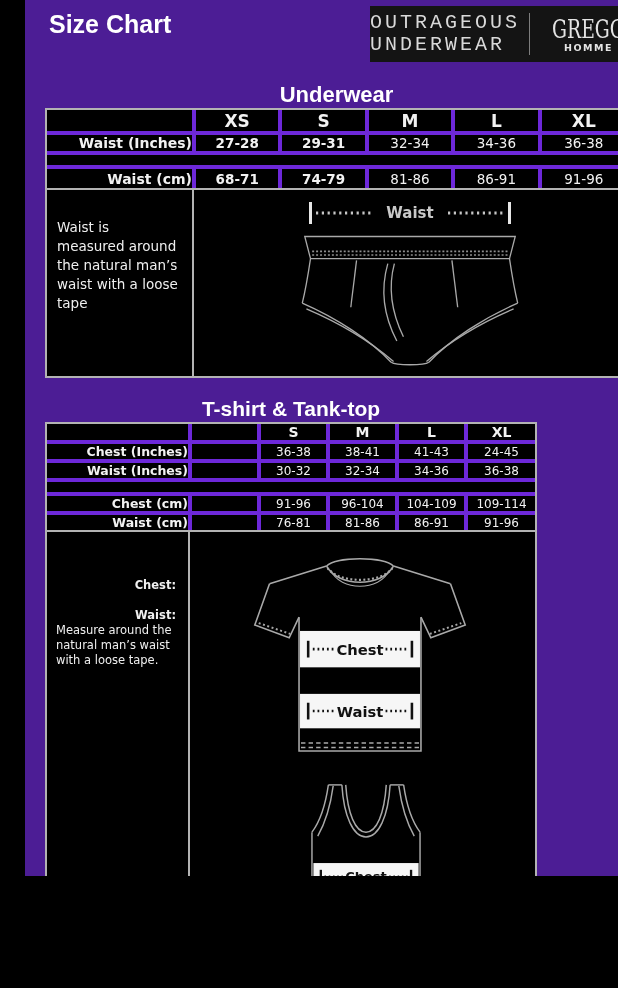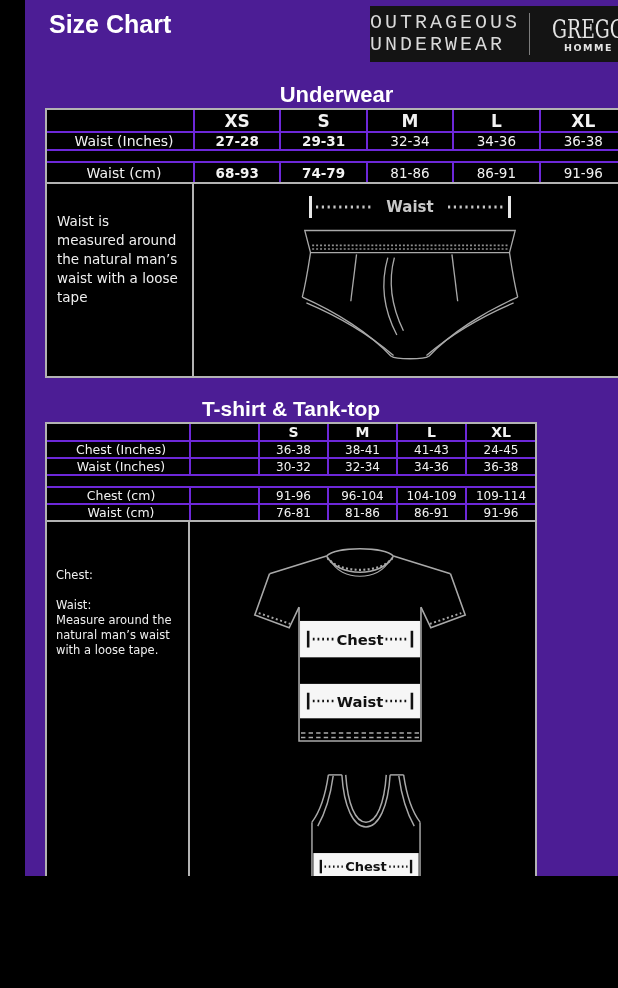--- a/index.html
+++ b/index.html
@@ -25,39 +25,39 @@
   .u-title{left:20px;width:583px;top:82px;font-size:22px;}
   .t-title{left:20px;width:492px;top:397px;font-size:21px;}
 
   
   .box{position:absolute;border:2px solid #b3b3b3;background:#000;
       display:flex;flex-direction:column;box-sizing:border-box;}
   .u-box{left:20px;top:108px;width:583px;height:270px;}
   .t-box{left:20px;top:422px;width:492px;height:543px;}
 
   table{width:100%;border-collapse:collapse;table-layout:fixed;border:hidden;}
-  th,td{border:2px solid #6d28d9;padding:0;text-align:center;white-space:nowrap;overflow:hidden;}
-  .row-label{text-align:center;font-weight:normal;}
+  th,td{border:4px solid #6d28d9;padding:0;text-align:center;white-space:nowrap;overflow:hidden;}
+  .row-label{text-align:right;font-weight:bold;}
   .u-box th{height:21px;font-size:17px;}
   .u-box td{height:15px;font-size:13.5px;}
   .u-box .row-label{font-size:14px;padding-left:8px;}
   .u-box tr.cm-row td{height:19px;}
   .t-box th{height:15px;font-size:14px;}
   .t-box td{height:12px;font-size:12px;}
   .t-box .row-label{font-size:12.5px;padding-left:6px;}
   td.spacer{height:10px;border-left:hidden;border-right:hidden;}
   .u-box td.spacer{height:10px;}
   td.bold-val{font-weight:bold;}
 
   
   .diagram-row{flex:1;display:flex;border-top:2px solid #b3b3b3;min-height:0;}
   .note-cell{border-right:2px solid #b3b3b3;box-sizing:border-box;color:#efefef;}
   .u-note{width:147px;padding:28px 14px 0 10px;font-size:13.5px;line-height:19px;}
   .t-note{width:143px;padding:46px 12px 0 9px;font-size:11.5px;line-height:15px;}
-  .note-h{font-weight:normal;}
+  .note-h{font-weight:bold;text-align:right;}
   .note-h.second{margin-top:15px;}
   .art-cell{flex:1;position:relative;}
   .waist-indicator{position:absolute;left:50%;transform:translateX(-50%);top:10px;}
   .brief-svg{position:absolute;left:50%;transform:translateX(-50%);top:42px;}
   .tshirt-svg{position:absolute;left:52px;top:22px;}
   .tank-svg{position:absolute;left:120px;top:250px;}
 </style>
 </head>
 <body>
 
@@ -102,21 +102,21 @@
         <td class="bold-val">29-31</td>
         <td>32-34</td>
         <td>34-36</td>
         <td>36-38</td>
       </tr>
       <tr>
             <td class="spacer" colspan="6"></td>
           </tr>
       <tr class="cm-row">
         <td class="row-label">Waist (cm)</td>
-        <td class="bold-val">68-93</td>
+        <td class="bold-val">68-71</td>
         <td class="bold-val">74-79</td>
         <td>81-86</td>
         <td>86-91</td>
         <td>91-96</td>
       </tr>
     </tbody>
       </table>
     <div class="diagram-row">
       <div class="note-cell u-note">Waist is measured around the natural man’s waist with a loose tape</div>
       <div class="art-cell">

